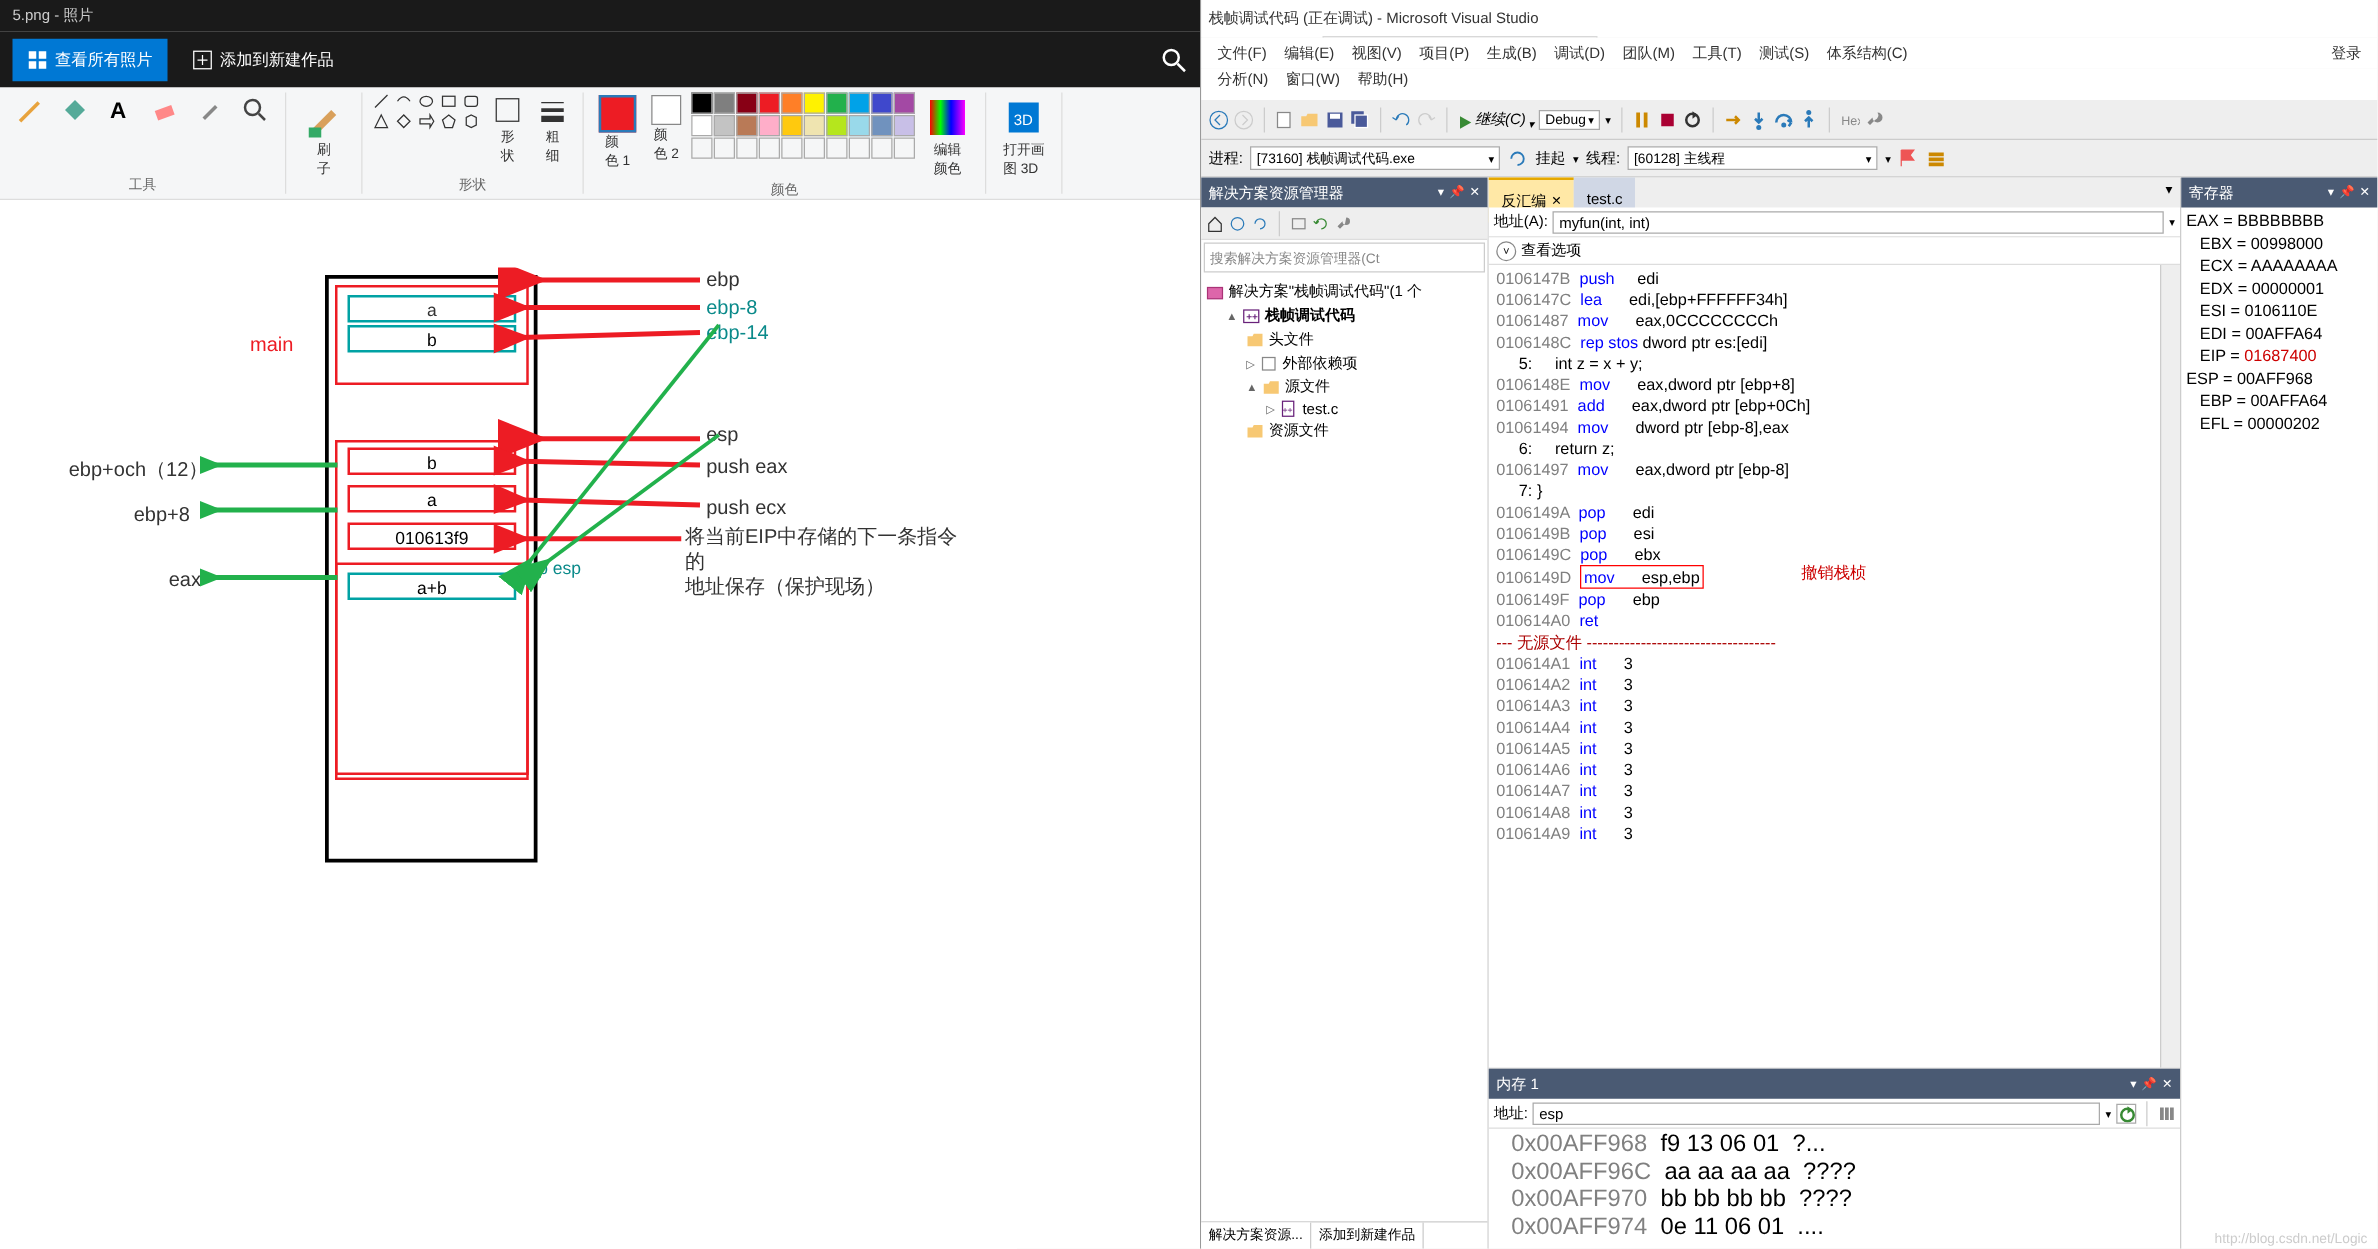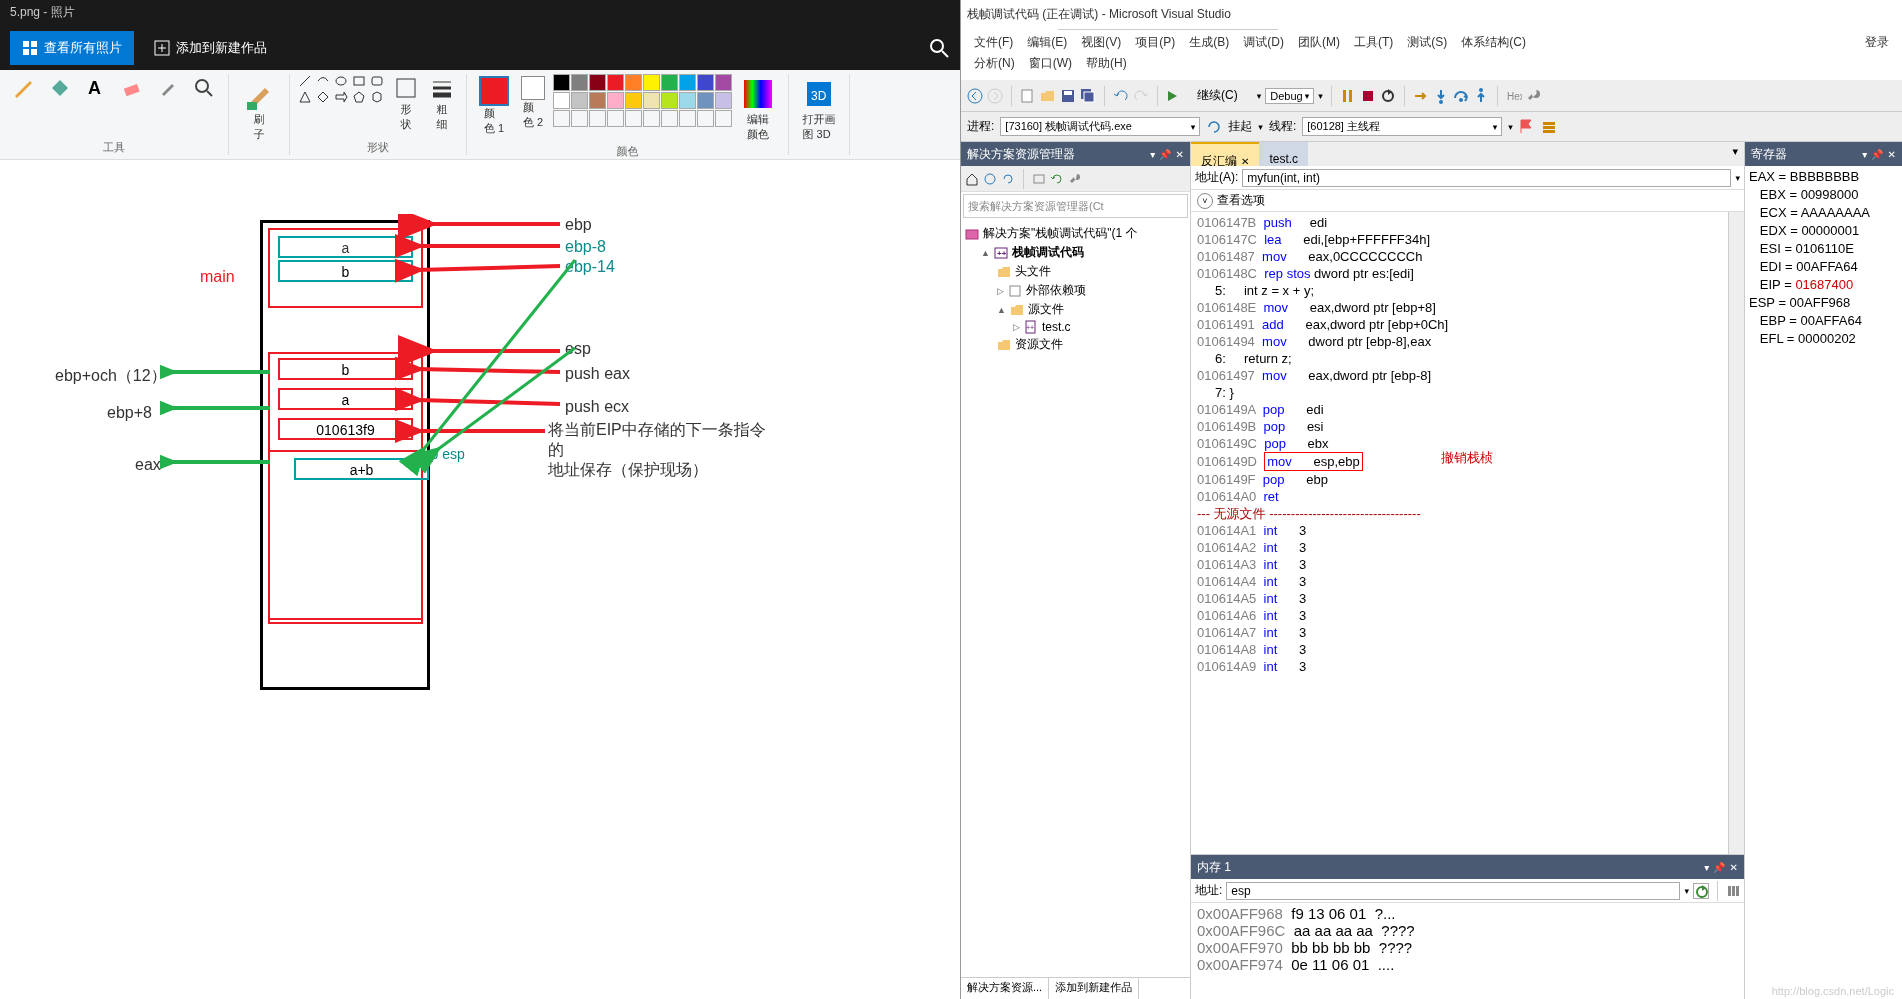--- a/index.html
+++ b/index.html
@@ -75,21 +75,21 @@
     .disasm-line .op{ color:#0000ff;}
     .disasm-line .arg{ color:#000;}
     .red-box { border:1px solid red; display:inline-block; padding:0 2px;}
     .red-annot { color:#c00; position:absolute;}
     .no-src { color:#a00;}
     .disasm-wrap{ position:relative; flex:1; display:flex; min-height:0;}
     .vscroll{ width:16px; background:#eee; border-left:1px solid #ccc;}
     
     .memory-panel { height: 145px; background:#fff; display:flex; flex-direction:column; border-top:1px solid #ccc;}
     .mem-addr-row { height:24px; display:flex; align-items:center; padding:0 4px; gap:4px; font-size:12px; border-bottom:1px solid #ddd;}
-    .mem-content { flex:1; font-family:Consolas,monospace; font-size:15px; padding:2px 6px; overflow:auto;}
+    .mem-content { flex:1; font-family:Consolas,monospace; font-size:19px; padding:2px 6px; overflow:auto;margin-left:12px;}
     .mem-line { white-space:pre;}
     .mem-line .maddr{ color:#808080;}
     
     .registers-panel { width: 158px; background:#fff; display:flex; flex-direction:column; border-left:1px solid #ccc;}
     .reg-content { flex:1; font-family:Consolas,monospace; font-size:13px; padding:2px 4px; line-height:18px;}
     .reg-line { white-space:pre;}
     .reg-red { color:#c00;}
     .watermark{ position:absolute; bottom:2px; right:8px; font-size:11px; color:#ccc;}
     .sep{ width:1px; height:20px; background:#ccc; margin:0 4px;}
   </style>
@@ -313,21 +313,21 @@
 
     <div class="stack-cell" style="left:268px; top:68px; width:155px; height:80px; border-color:#ed1c24;"></div>
     <div class="stack-cell" style="left:278px; top:76px; width:135px; height:22px; border-color:#00a2a4; color:#333;"><span>a</span></div>
     <div class="stack-cell" style="left:278px; top:100px; width:135px; height:22px; border-color:#00a2a4;"><span>b</span></div>
 
     <div class="stack-cell" style="left:268px; top:192px; width:155px; height:272px; border-color:#ed1c24;"></div>
     <div class="stack-cell" style="left:278px; top:198px; width:135px; height:22px; border-color:#ed1c24;"><span>b</span></div>
     <div class="stack-cell" style="left:278px; top:228px; width:135px; height:22px; border-color:#ed1c24;"><span>a</span></div>
     <div class="stack-cell" style="left:278px; top:258px; width:135px; height:22px; border-color:#ed1c24;"><span>010613f9</span></div>
     <div class="stack-cell" style="left:268px; top:290px; width:155px; height:170px; border-color:#ed1c24;"></div>
-    <div class="stack-cell" style="left:294px; top:298px; width:135px; height:22px; border-color:#00a2a4;"><span>a+b</span></div>
+    <div class="stack-cell" style="left:278px; top:298px; width:135px; height:22px; border-color:#00a2a4;"><span>a+b</span></div>
 
     <div class="label-text" style="left:565px; top:56px;">ebp</div>
     <div class="label-text" style="left:565px; top:78px; color:#0a8a8a;">ebp-8</div>
     <div class="label-text" style="left:565px; top:98px; color:#0a8a8a;">ebp-14</div>
     <div class="label-text" style="left:565px; top:180px;">esp</div>
     <div class="label-text" style="left:565px; top:205px;">push eax</div>
     <div class="label-text" style="left:565px; top:238px;">push ecx</div>
     <div class="label-text" style="left:548px; top:260px; width:220px; white-space:pre-line; line-height:20px;">将当前EIP中存储的下一条指令的
 地址保存（保护现场）</div>
     <div class="label-text" style="left:415px; top:286px; color:#0a8a8a; font-size:14px;">ebp esp</div>
@@ -454,21 +454,21 @@
         <rect x="4" y="4" width="10" height="10" fill="#4a5a9a" stroke="#fff"></rect>
       </svg>
     <div class="sep"></div>
     <svg class="vs-tb-icon">
         <path d="M12 12 A5 5 0 1 0 4 8 M4 8 L1 6 M4 8 L6 5" fill="none" stroke="#2a7ab9"></path>
       </svg>
     <svg class="vs-tb-icon">
         <path d="M4 12 A5 5 0 1 1 12 8 M12 8 L15 6 M12 8 L10 5" fill="none" stroke="#ccc"></path>
       </svg>
     <div class="sep"></div>
-    <div style="display:flex;align-items:center;gap:19px;">
+    <div style="display:flex;align-items:flex-end;gap:2px;font-style:italic;">
       <svg width="12" height="12">
           <polygon points="2,1 11,6 2,11" fill="#388a34"></polygon>
         </svg>
       <span>继续(C)</span>
       <span style="font-size:9px;">▾</span>
     </div>
     <div class="vs-dropdown">
         <span>Debug</span>
         <span style="font-size:9px;">▾</span>
       </div>

